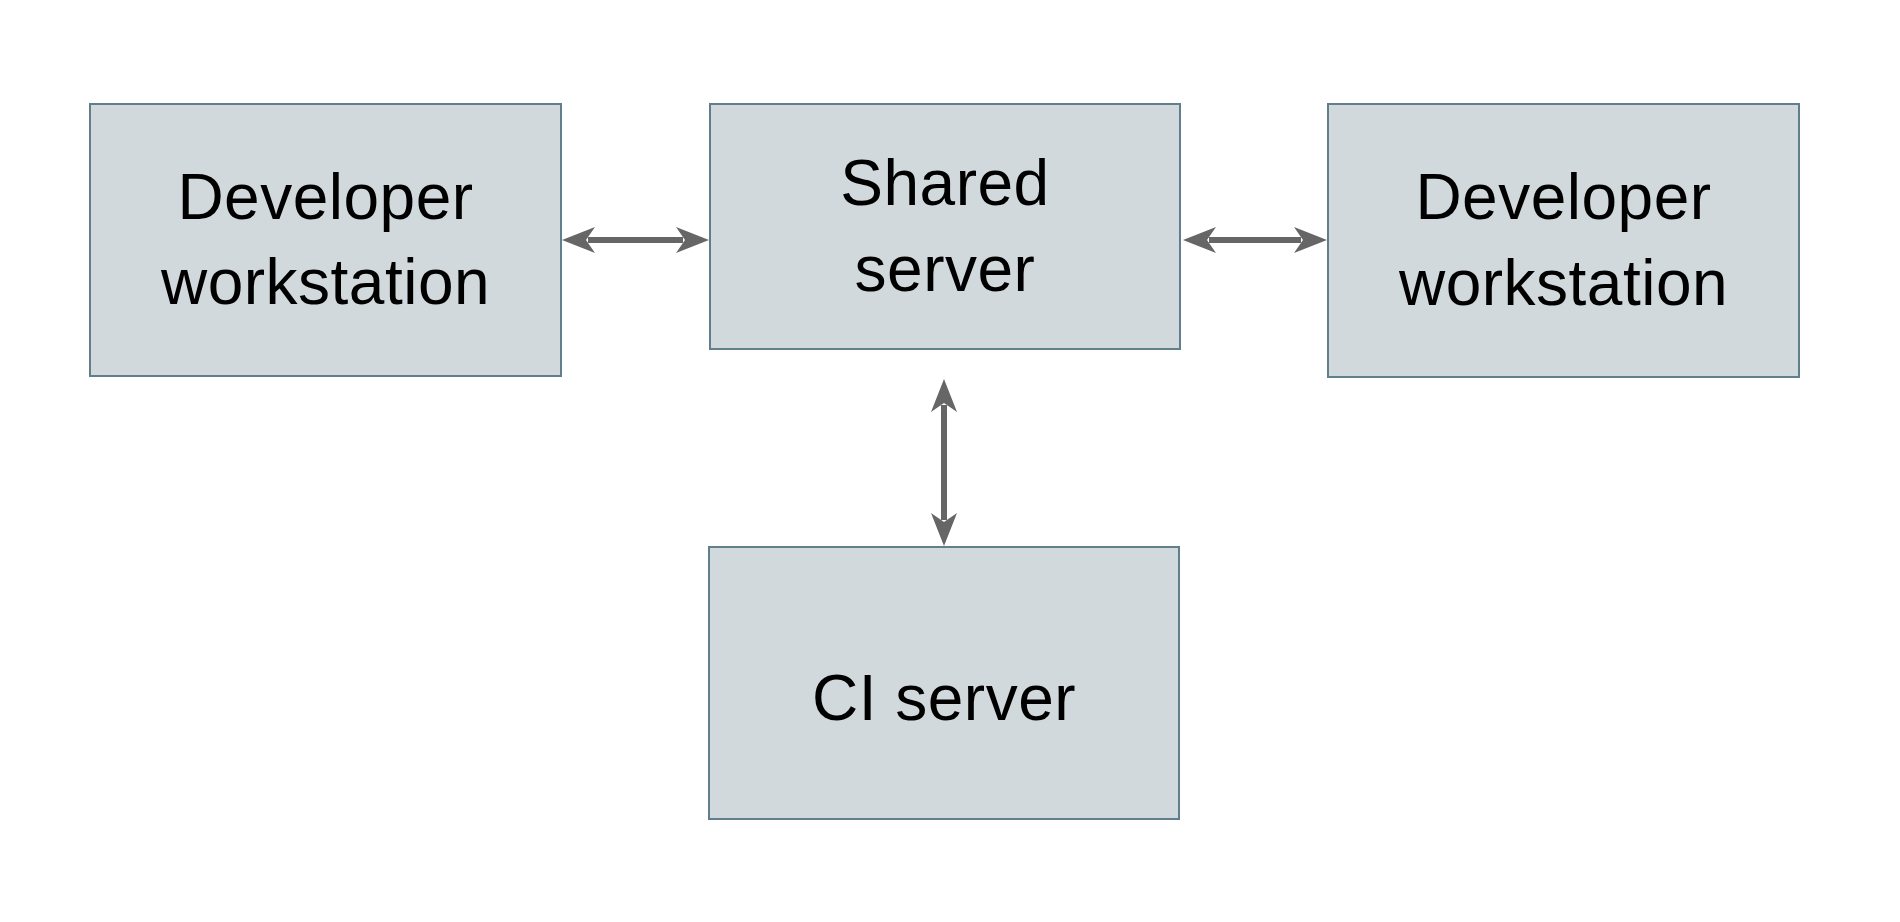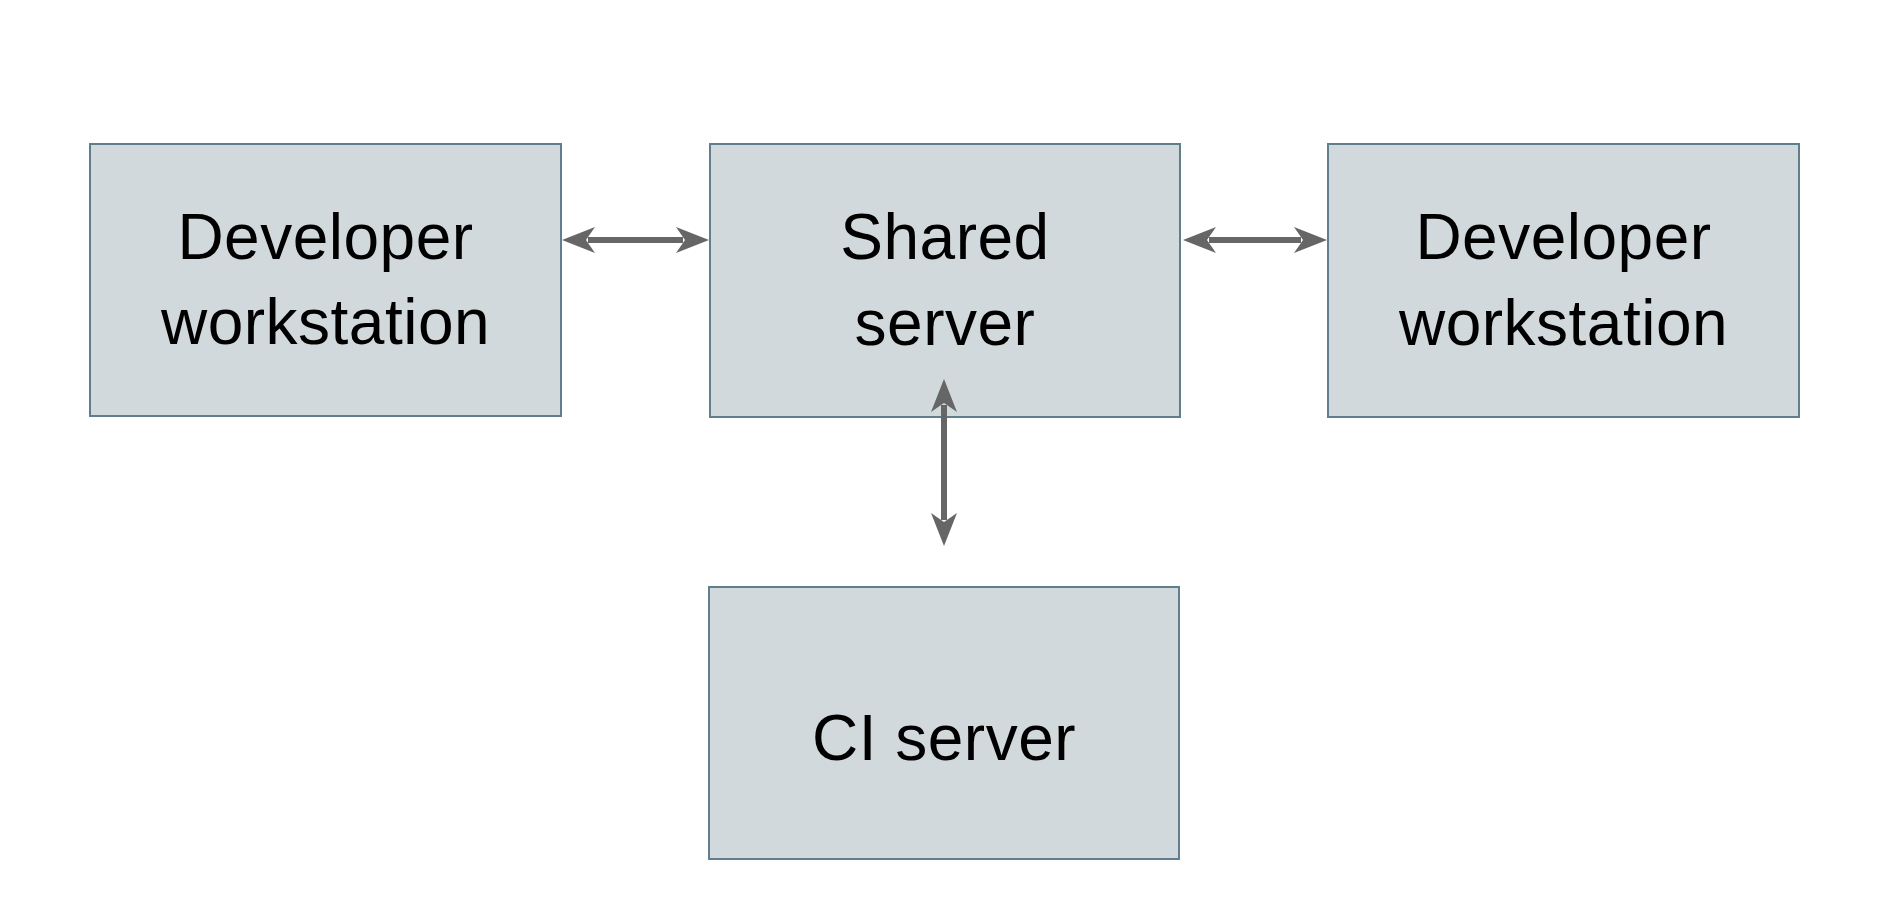--- a/index.html
+++ b/index.html
@@ -25,26 +25,25 @@
     border: 2px solid var(--node-border);
     display: flex;
     flex-direction: column;
     align-items: center;
     justify-content: center;
     text-align: center;
     color: var(--text);
     font-size: 64px;
     line-height: 1.33;
     letter-spacing: 0.5px;
-    margin-top: 40px;
   }
   .node .line { display: block; white-space: nowrap; }
   .node.offset-down { padding-top: 32px; }
   #node-dev-left   { left: 89px;   top: 103px; width: 473px; height: 274px; }
-  #node-cache      { left: 709px;  top: 103px; width: 472px; height: 275px; }
+  #node-cache      { left: 709px;  top: 103px; width: 472px; height: 247px; }
   #node-dev-right  { left: 1327px; top: 103px; width: 473px; height: 275px; }
   #node-ci         { left: 708px;  top: 546px; width: 472px; height: 274px; }
   .arrow { position: absolute; display: block; }
   #arrow-left  { left: 562px;  top: 220px; }
   #arrow-right { left: 1183px; top: 220px; }
   #arrow-down  { left: 924px;  top: 379px; }
   .arrow line    { stroke: var(--arrow); stroke-width: 6; }
   .arrow polygon { fill: var(--arrow); }
 </style>
 </head>

